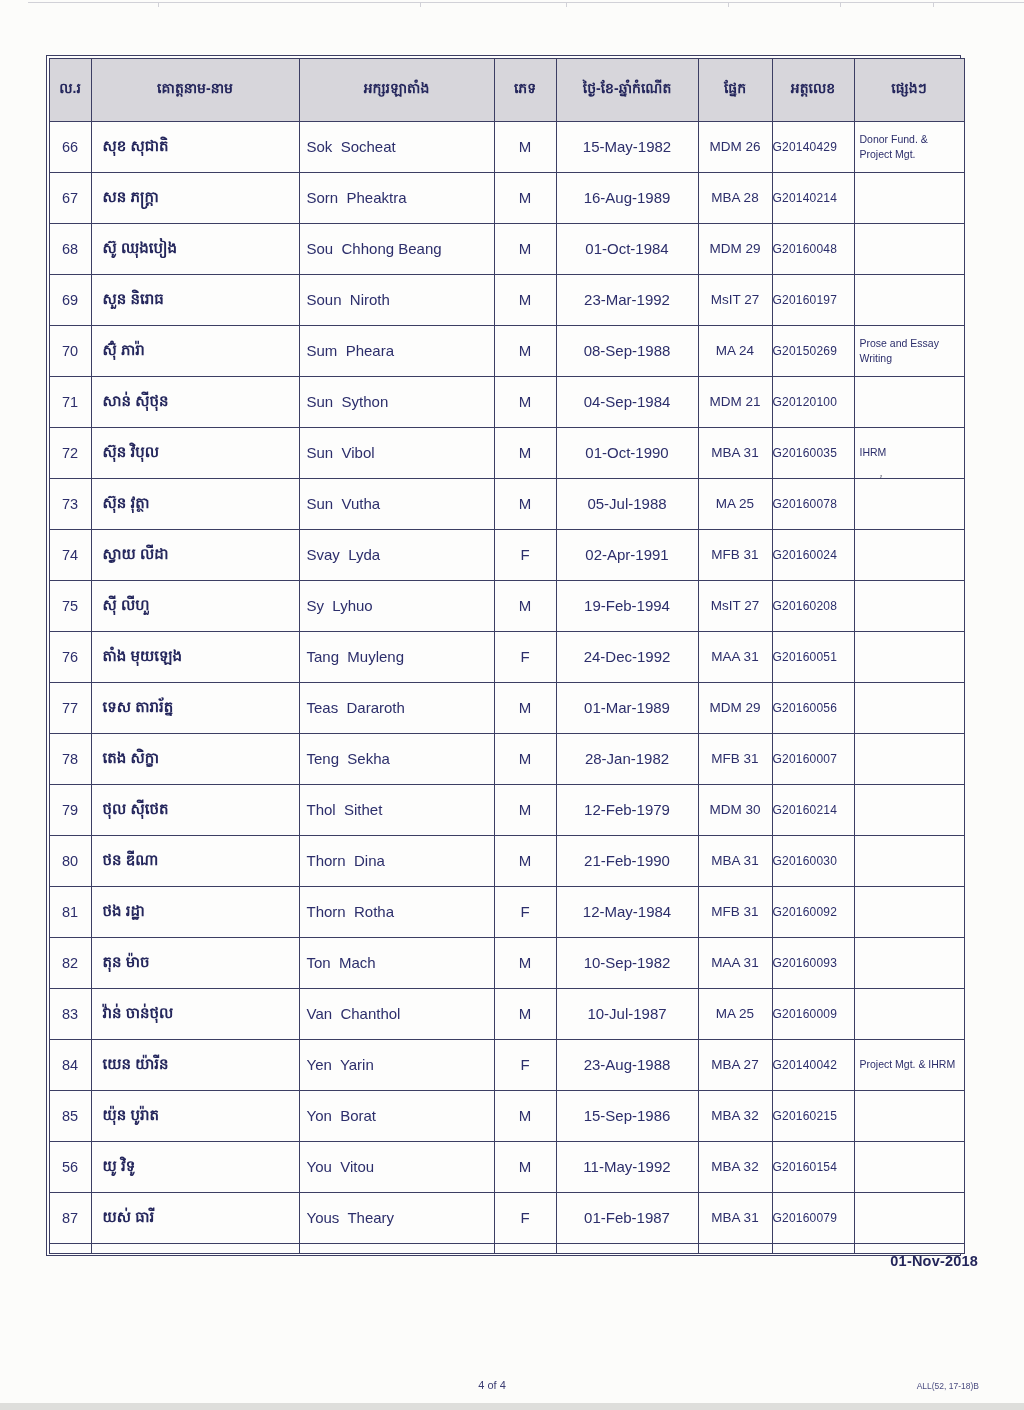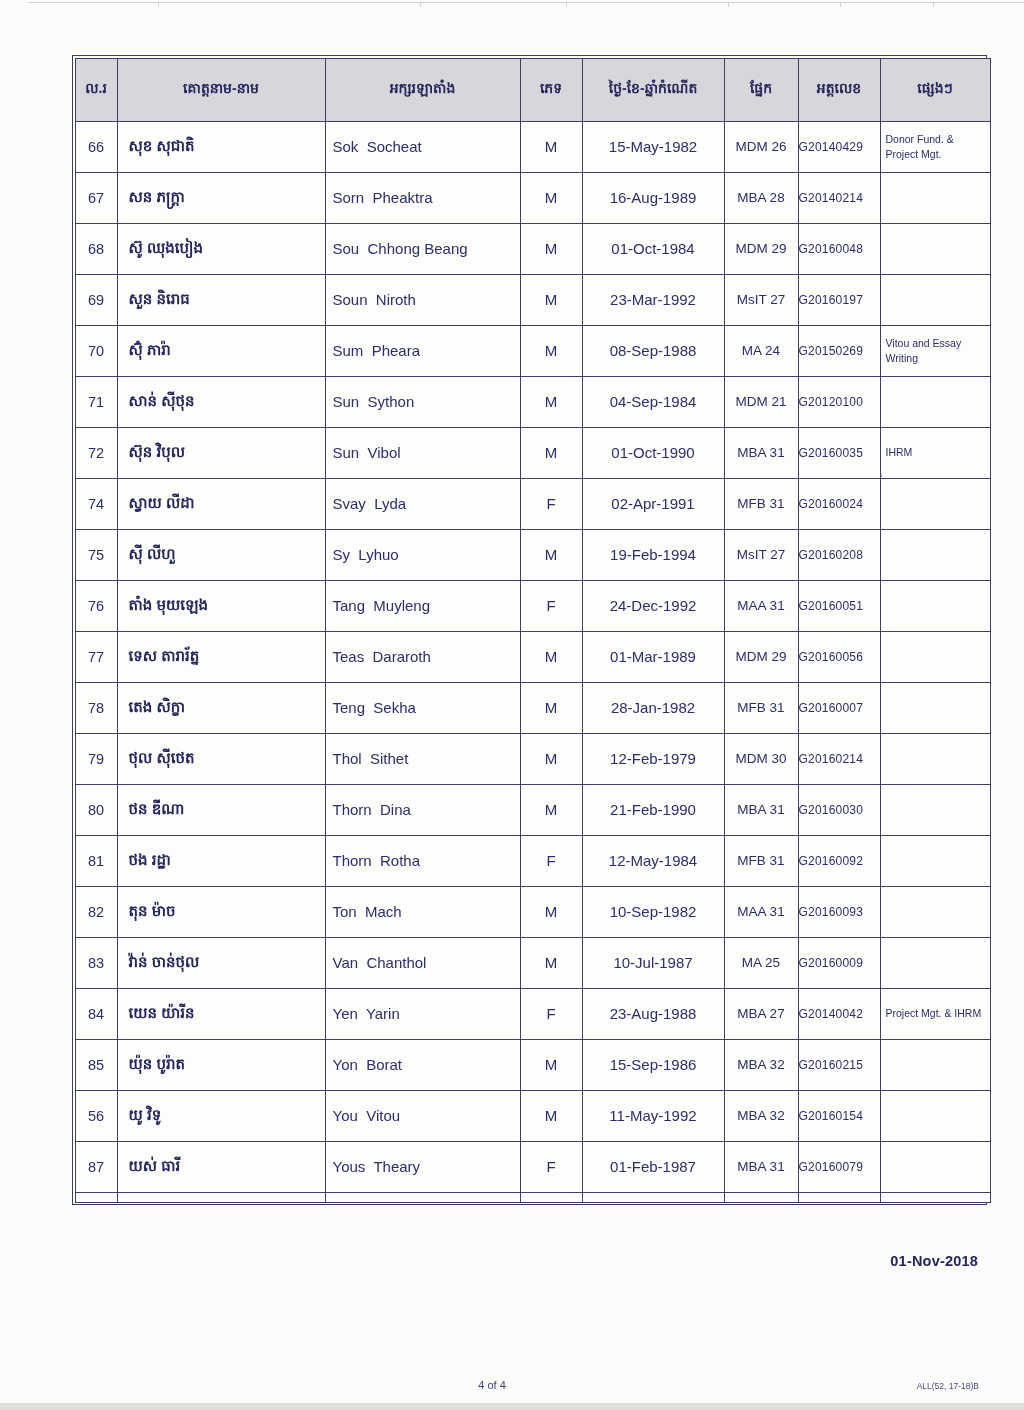--- a/index.html
+++ b/index.html
@@ -21,21 +21,21 @@
     border-top: 1px solid #c3c3cc;
     opacity: .75;
   }
   .top-sliver i {
     position: absolute; top: 0; width: 1px; height: 4px;
     background: #c3c3cc; display: block;
   }
   
   .table-wrap {
     position: absolute;
-    left: 72px; top: 55px; width: 915px;
+    left: 46px; top: 55px; width: 915px;
     border: 1.6px solid #3c3e63;
     padding: 1.5px;
     background: #fdfdfc;
   }
   table {
     border-collapse: collapse;
     width: 100%;
     table-layout: fixed;
   }
   td, th {
@@ -190,21 +190,21 @@
       <td class="remark"></td>
     </tr>
           <tr>
       <td class="no">70</td>
       <td class="khmer">ស៊ុំ ភារ៉ា</td>
       <td class="latin">Sum  Pheara</td>
       <td class="sex">M</td>
       <td class="dob">08-Sep-1988</td>
       <td class="prog">MA 24</td>
       <td class="id">G20150269</td>
-      <td class="remark">Vitou and Essay Writing</td>
+      <td class="remark">Prose and Essay Writing</td>
     </tr>
           <tr>
       <td class="no">71</td>
       <td class="khmer">សាន់ ស៊ីថុន</td>
       <td class="latin">Sun  Sython</td>
       <td class="sex">M</td>
       <td class="dob">04-Sep-1984</td>
       <td class="prog">MDM 21</td>
       <td class="id">G20120100</td>
       <td class="remark"></td>
@@ -213,20 +213,30 @@
       <td class="no">72</td>
       <td class="khmer">ស៊ុន វិបុល</td>
       <td class="latin">Sun  Vibol</td>
       <td class="sex">M</td>
       <td class="dob">01-Oct-1990</td>
       <td class="prog">MBA 31</td>
       <td class="id">G20160035</td>
       <td class="remark">IHRM</td>
     </tr>
           <tr>
+      <td class="no">73</td>
+      <td class="khmer">ស៊ុន វុត្ថា</td>
+      <td class="latin">Sun  Vutha</td>
+      <td class="sex">M</td>
+      <td class="dob">05-Jul-1988</td>
+      <td class="prog">MA 25</td>
+      <td class="id">G20160078</td>
+      <td class="remark"></td>
+    </tr>
+          <tr>
       <td class="no">74</td>
       <td class="khmer">ស្វាយ លីដា</td>
       <td class="latin">Svay  Lyda</td>
       <td class="sex">F</td>
       <td class="dob">02-Apr-1991</td>
       <td class="prog">MFB 31</td>
       <td class="id">G20160024</td>
       <td class="remark"></td>
     </tr>
           <tr>

